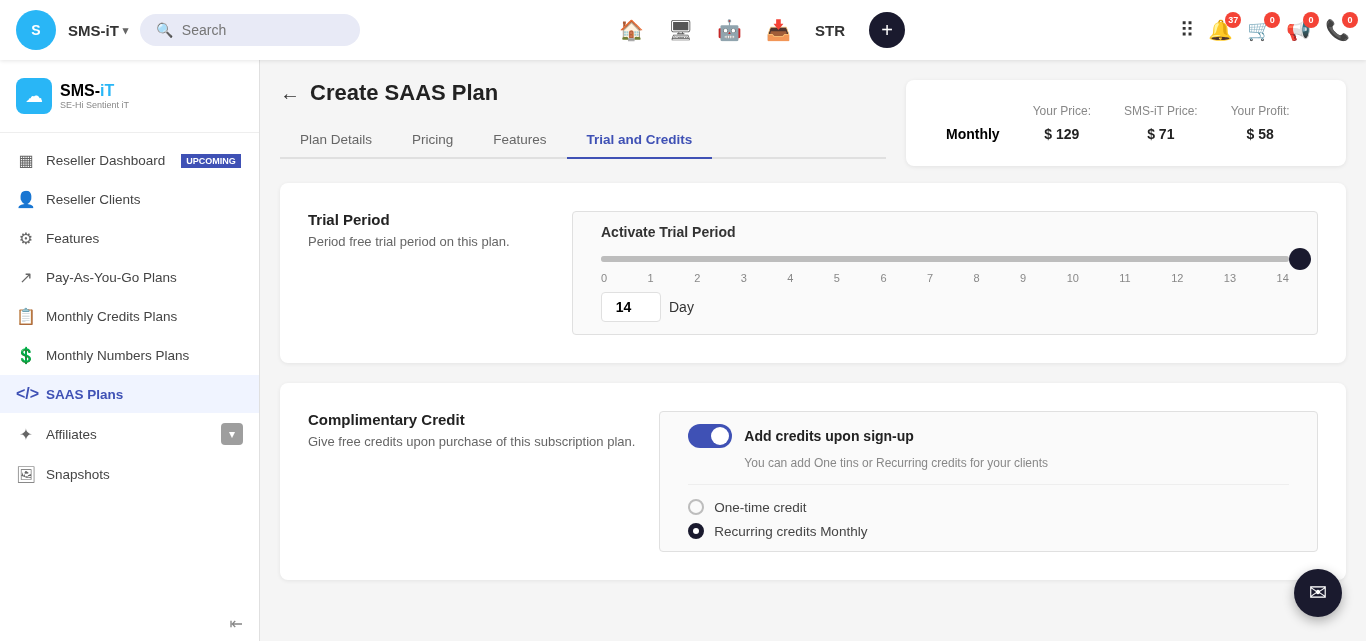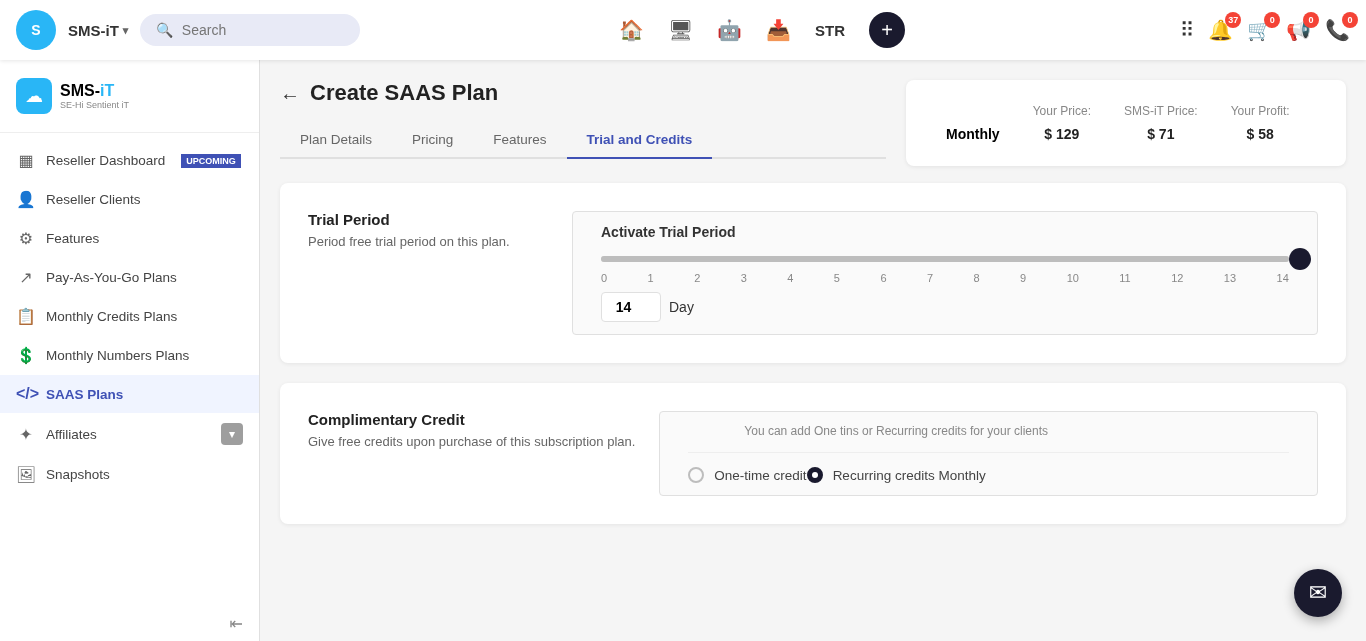--- a/index.html
+++ b/index.html
@@ -210,21 +210,21 @@
     .toggle-slider::before {
       content: ''; position: absolute;
       width: 18px; height: 18px; background: #fff; border-radius: 50%;
       top: 3px; left: 3px; transition: 0.2s;
     }
     .toggle-on .toggle-slider::before { left: 23px; }
     .toggle-label { font-size: 14px; font-weight: 600; color: #222; }
     .toggle-desc { font-size: 12px; color: #888; margin-left: 56px; }
 
     
-    .radio-group { display: flex; flex-direction: row; gap: 0; margin-top: 14px; padding: 14px 0 0 0; border-top: 1px solid #eee; }
+    .radio-group { display: flex; flex-direction: column; gap: 8px; margin-top: 14px; padding: 14px 0 0 0; border-top: 1px solid #eee; }
     .radio-item { display: flex; align-items: center; gap: 10px; font-size: 13.5px; color: #444; cursor: pointer; }
     .radio-circle {
       width: 16px; height: 16px; border-radius: 50%; border: 2px solid #bdbdbd;
       display: flex; align-items: center; justify-content: center;
     }
     .radio-circle.checked {
       border-color: #1a1a2e; background: #1a1a2e;
     }
     .radio-circle.checked::after {
       content: ''; width: 6px; height: 6px; background: #fff; border-radius: 50%;
@@ -417,20 +417,27 @@
       </div>
 
       <div class="section-card">
         <div class="section-layout">
           <div class="section-left">
             <div class="section-title">Complimentary Credit</div>
             <div class="section-desc">Give free credits upon purchase of this subscription plan.</div>
           </div>
           <div class="section-right">
             <div class="activate-box">
+              <div class="toggle-row">
+                <label class="toggle-switch toggle-on">
+
+                  <span class="toggle-slider"></span>
+                </label>
+                <span class="toggle-label">Add credits upon sign-up</span>
+              </div>
               <div class="toggle-desc">You can add One tins or Recurring credits for your clients</div>
               <div class="radio-group">
                 <div class="radio-item">
                   <div class="radio-circle"></div>
                   <span>One-time credit</span>
                 </div>
                 <div class="radio-item">
                   <div class="radio-circle checked"></div>
                   <span>Recurring credits Monthly</span>
                 </div>

